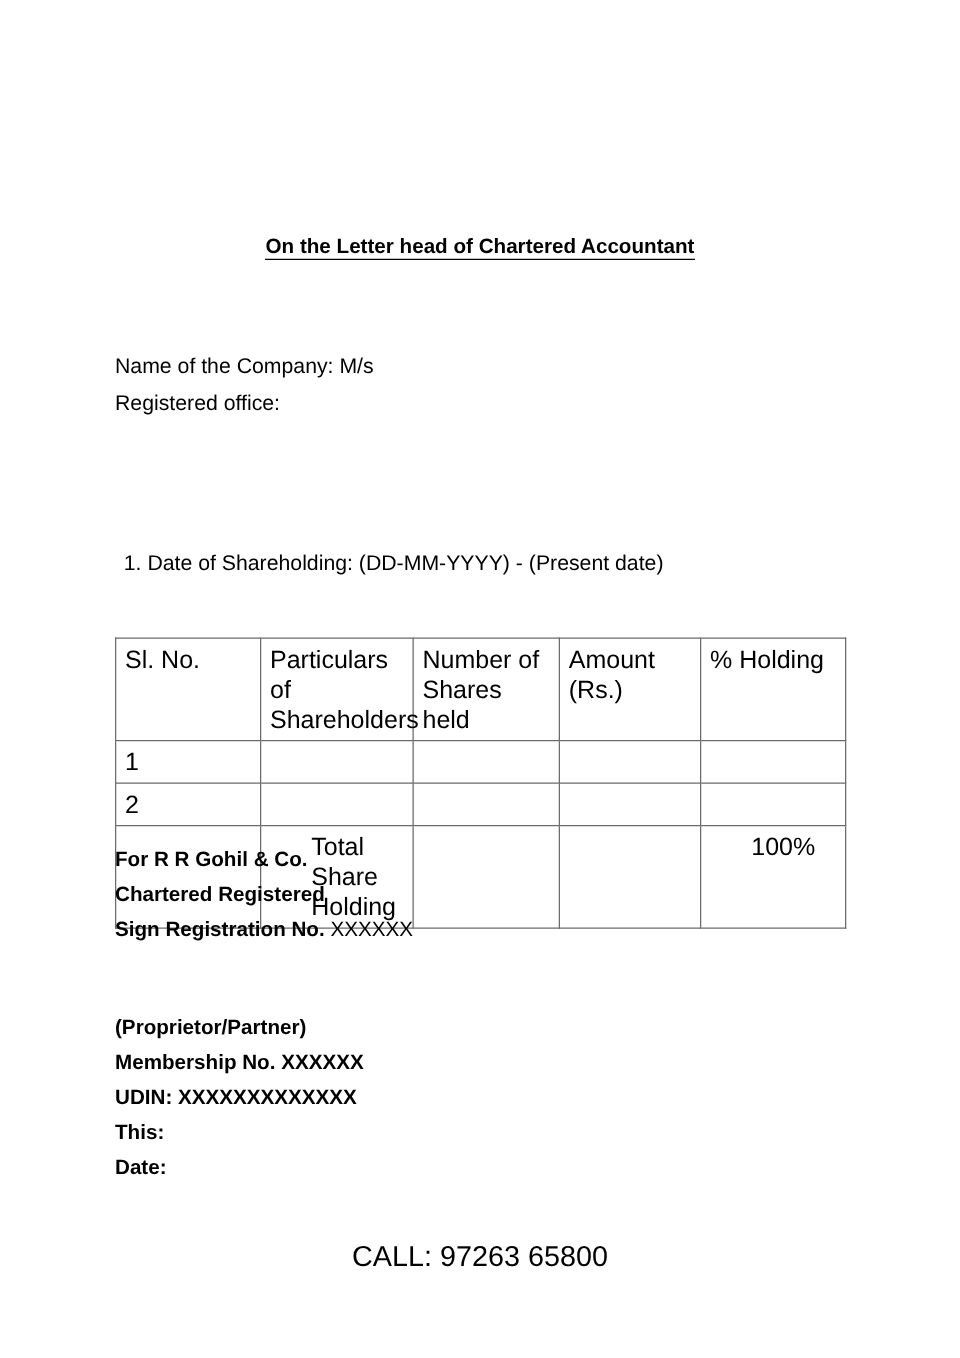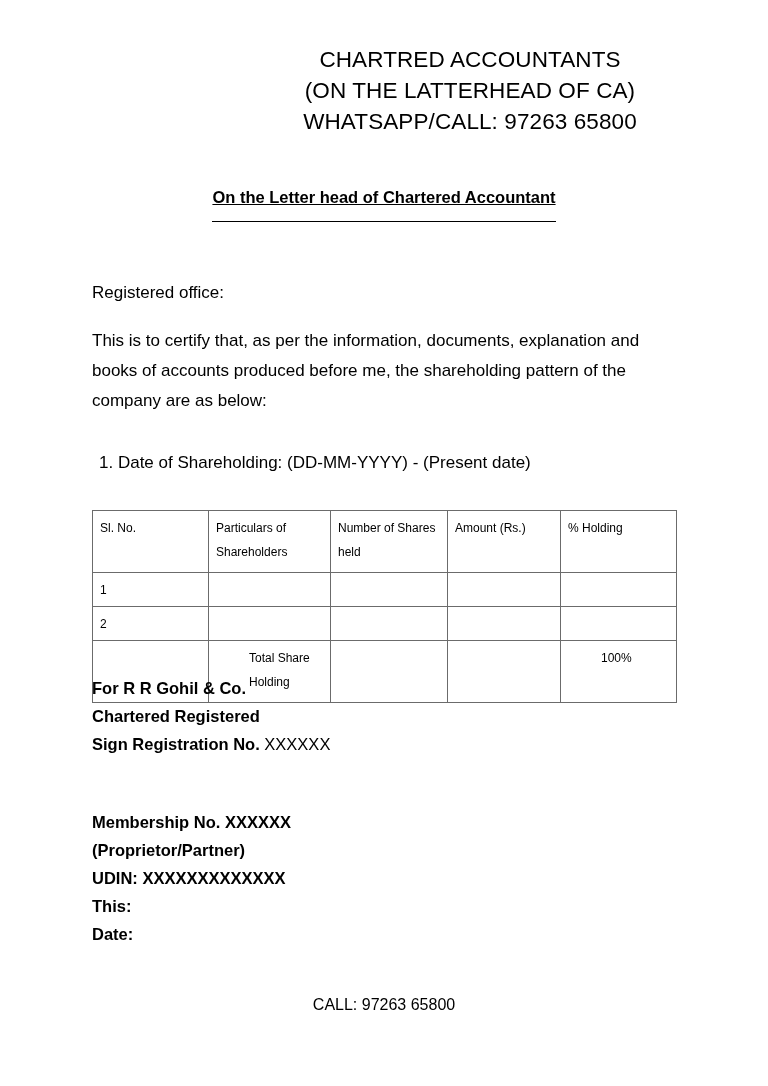--- a/index.html
+++ b/index.html
@@ -62,56 +62,55 @@
     top: 186px;
     left: 0;
     width: 768px;
     text-align: center;
     font-size: 16.5px;
     font-weight: bold;
     line-height: 22px;
   }
   .subtitle span {
     border-bottom: 1.6px solid #000;
-    padding-bottom: 15px;
-    text-decoration: underline;
+    padding-bottom: 1px;
   }
 
   
   .body-block {
     position: absolute;
     left: 92px;
     top: 278px;
     width: 590px;
     font-size: 17px;
     line-height: 30px;
   }
   .body-line { white-space: pre-wrap; }
   .para {
     margin-top: 18px;
     text-align: left;
   }
   .numbered {
     position: absolute;
     left: 99px;
-    top: 450px;
+    top: 438px;
     width: 600px;
     font-size: 17px;
     line-height: 26px;
   }
 
   
   .sh-table {
     position: absolute;
     left: 92px;
     top: 510px;
     width: 584px;
     border-collapse: collapse;
     table-layout: fixed;
-    font-size: 12px;
+    font-size: 20px;
   }
   .sh-table td, .sh-table th {
     border: 1.2px solid #6b6b6b;
     vertical-align: top;
     padding: 5px 7px 4px 7px;
     font-weight: normal;
     text-align: left;
     line-height: 24px;
     height: 24px;
   }
@@ -153,46 +152,41 @@
     font-weight: bold;
   }
 
   
   .footer {
     position: absolute;
     top: 991px;
     left: 0;
     width: 768px;
     text-align: center;
-    font-size: 16px;
+    font-size: 23px;
     line-height: 28px;
   }
 </style>
 </head>
 <body>
 
 <div class="page">
 
   <div class="header-band">
 
 
-    <div class="header-titles">
-      <div class="hline">CHARTRED ACCOUNTANTS</div>
-      <div class="hline">(ON THE LATTERHEAD OF CA)</div>
-      <div class="hline">WHATSAPP/CALL: 97263 65800</div>
-    </div>
   </div>
 
   <div class="subtitle">
     <span>On the Letter head of Chartered Accountant</span>
   </div>
 
   <div class="body-block">
+    <div class="body-line">Name of the Company: M/s</div>
     <div class="body-line">Registered office:</div>
-    <div class="para">This is to certify that, as per the information, documents, explanation and books of accounts produced before me, the shareholding pattern of the company are as below:</div>
   </div>
 
   <div class="numbered">1. Date of Shareholding: (DD-MM-YYYY) - (Present date)</div>
 
   <table class="sh-table">
     <colgroup>
       <col class="c1">
         <col class="c2">
         <col class="c3">
         <col class="c4">
@@ -232,22 +226,22 @@
     </tbody>
   </table>
 
   <div class="sign-block">
     <div>For R R Gohil &amp; Co.</div>
     <div>Chartered Registered</div>
     <div><span>Sign Registration No.</span><span class="reg"> XXXXXX</span></div>
   </div>
 
   <div class="sign-block2">
+    <div>(Proprietor/Partner)</div>
     <div><span>Membership No.</span><span class="reg"> XXXXXX</span></div>
-    <div>(Proprietor/Partner)</div>
     <div><span>UDIN:</span><span class="reg"> XXXXXXXXXXXXX</span></div>
     <div>This:</div>
     <div>Date:</div>
   </div>
 
   <div class="footer">CALL: 97263 65800</div>
 
 </div>
 
 </body></html>

